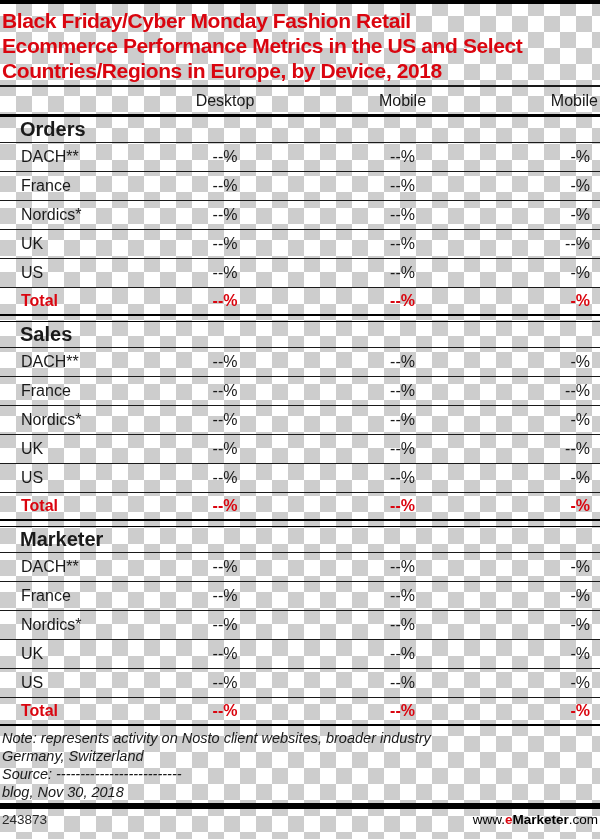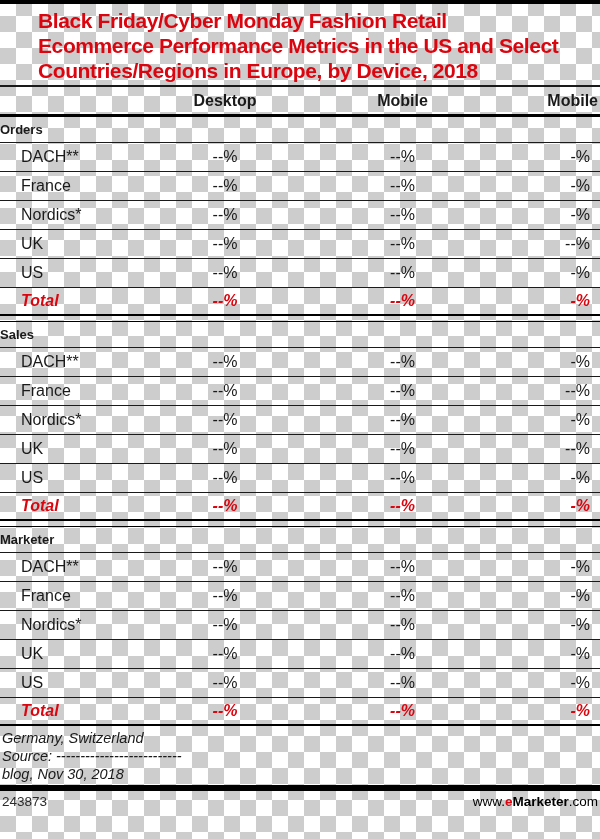--- a/index.html
+++ b/index.html
@@ -18,61 +18,59 @@
   }
   .topbar { height:4px; background:#000; }
   .title-block { padding:4px 2px 2px 2px; }
   .title-line {
     color:var(--red, #da050f);
     font-weight:bold;
     font-size:21px;
     line-height:25px;
     letter-spacing:-0.4px;
     white-space:nowrap;
-    margin-left:36px;
   }
   .rule-thin   { height:0; border-top:2px solid #1a1a1a; }
   .rule-thick  { height:0; border-top:3px solid #000; }
   .end-line    { height:0; border-top:2px solid #000; }
   .section-divider { height:5px; border-top:2.5px solid #000; border-bottom:1px solid #000; }
 
   .grid-row {
     display:grid;
     grid-template-columns:1fr 190px 165px 115px;
     align-items:center;
   }
-  .colheader { height:27px; font-weight:bold; font-size:16px; }
+  .colheader { height:27px; font-weight:normal; font-size:16px; }
   .colheader .c1 { text-align:center; }
   .colheader .c2 { text-align:center; }
   .colheader .c3 { text-align:right; padding-right:2px; }
 
   .section-header {
     height:26px;
     display:flex; align-items:center;
-    font-weight:bold; font-size:13px;
-    padding-left:0;
+    font-weight:bold; font-size:20px;
+    padding-left:20px;
     border-bottom:1.5px solid #1a1a1a;
     box-sizing:border-box;
   }
   .row {
     height:29px;
     font-size:16px;
     border-bottom:1.5px solid #1a1a1a;
     box-sizing:border-box;
     padding-left:19px;
   }
   .row .lbl { padding-left:2px; }
   .row .c1, .row .c2 { text-align:center; }
   .row .c3 { text-align:right; padding-right:10px; }
   .row.total {
     height:26px;
     color:var(--red, #da050f);
     font-weight:bold;
     border-bottom:none;
-    font-style:italic;
   }
   .note-block {
     padding:3px 2px 0 2px;
     font-style:italic;
     font-size:14.5px;
     line-height:18px;
     color:#1a1a1a;
   }
   .bottombar { height:6px; background:#000; margin-top:2px; }
   .footer {
@@ -224,20 +222,21 @@
     <div class="grid-row row total">
       <div class="lbl">Total</div>
       <div class="c1">--%</div>
       <div class="c2">--%</div>
       <div class="c3">-%</div>
     </div>
     <div class="end-line"></div>
   </div>
 
 <div class="note-block">
+  <div>Note: represents activity on Nosto client websites, broader industry</div>
   <div>Germany, Switzerland</div>
   <div>Source: --------------------------</div>
   <div>blog, Nov 30, 2018</div>
 </div>
 
 <div class="bottombar"></div>
 
 <div class="footer">
   <div>243873</div>
   <div class="brand"><span>www.</span><span class="e">e</span><span class="b">Marketer</span><span>.com</span></div>

